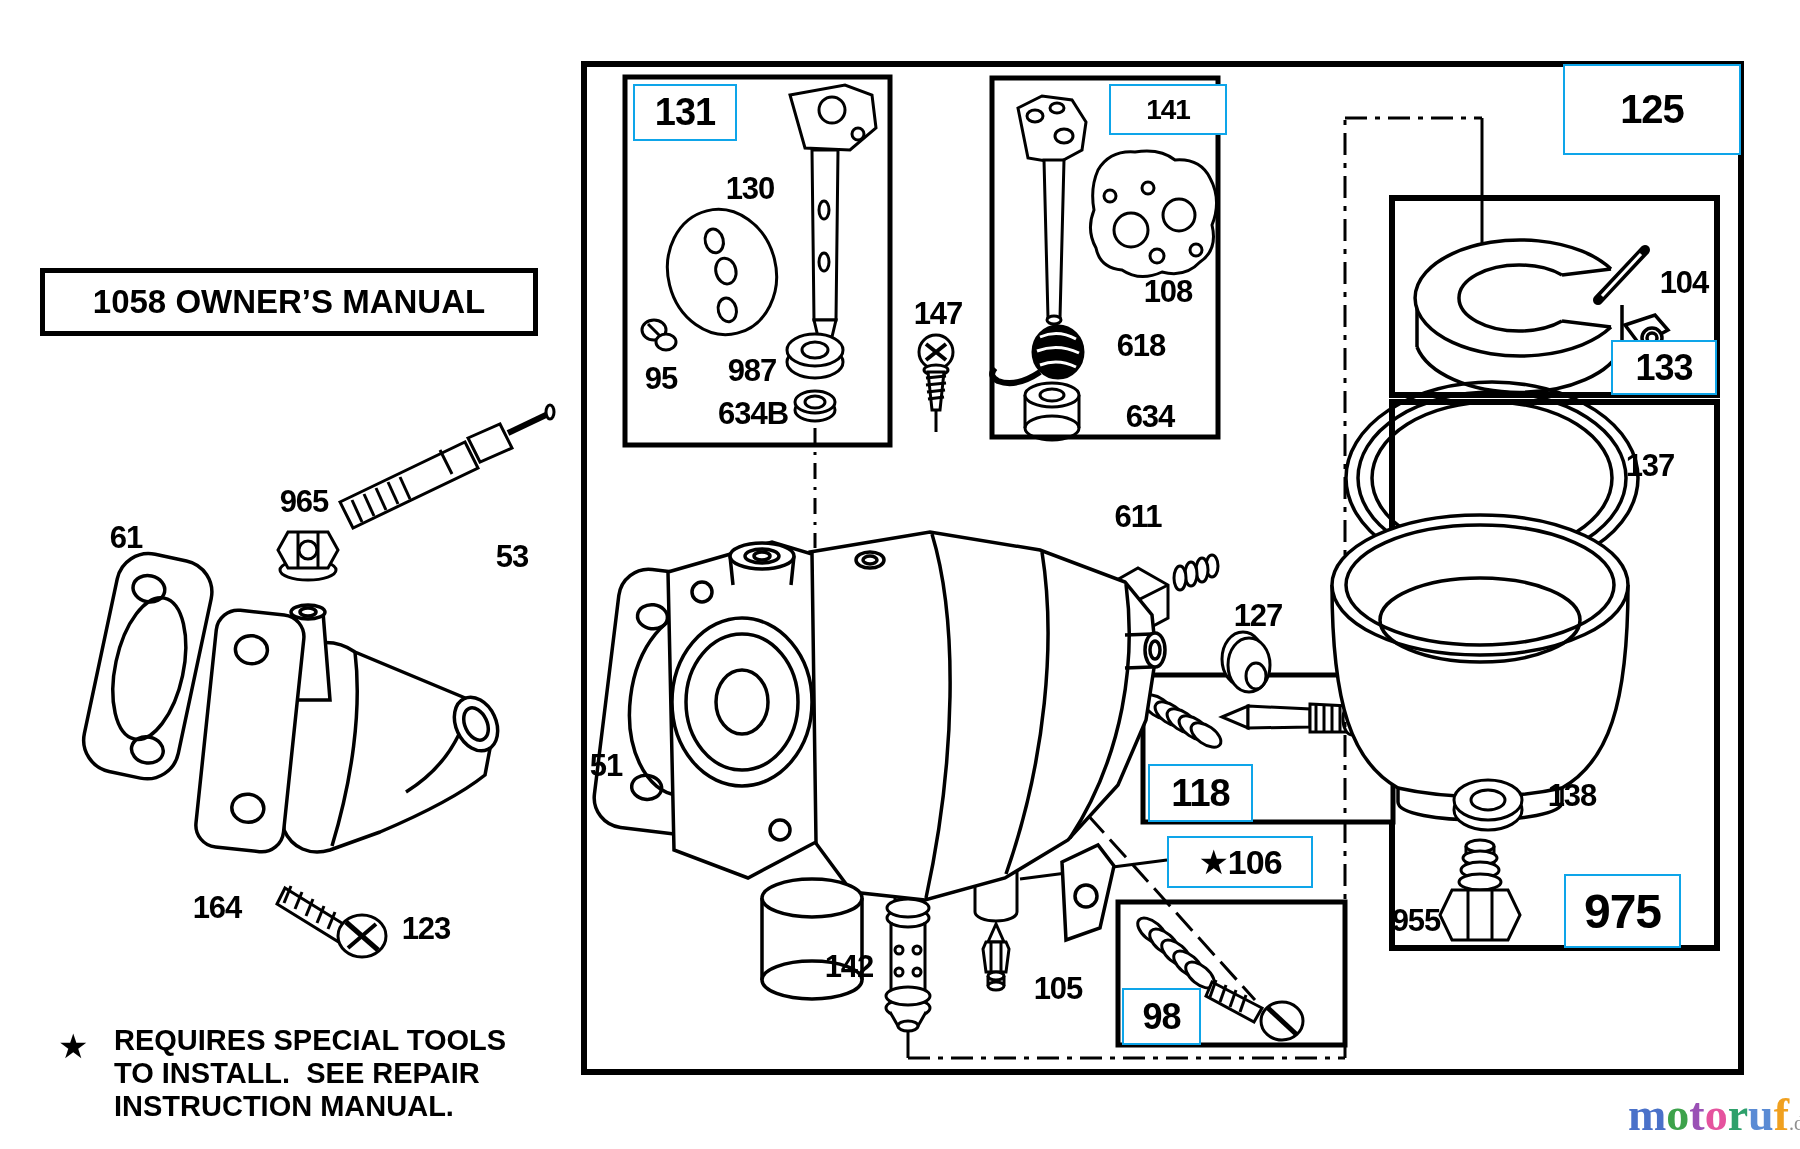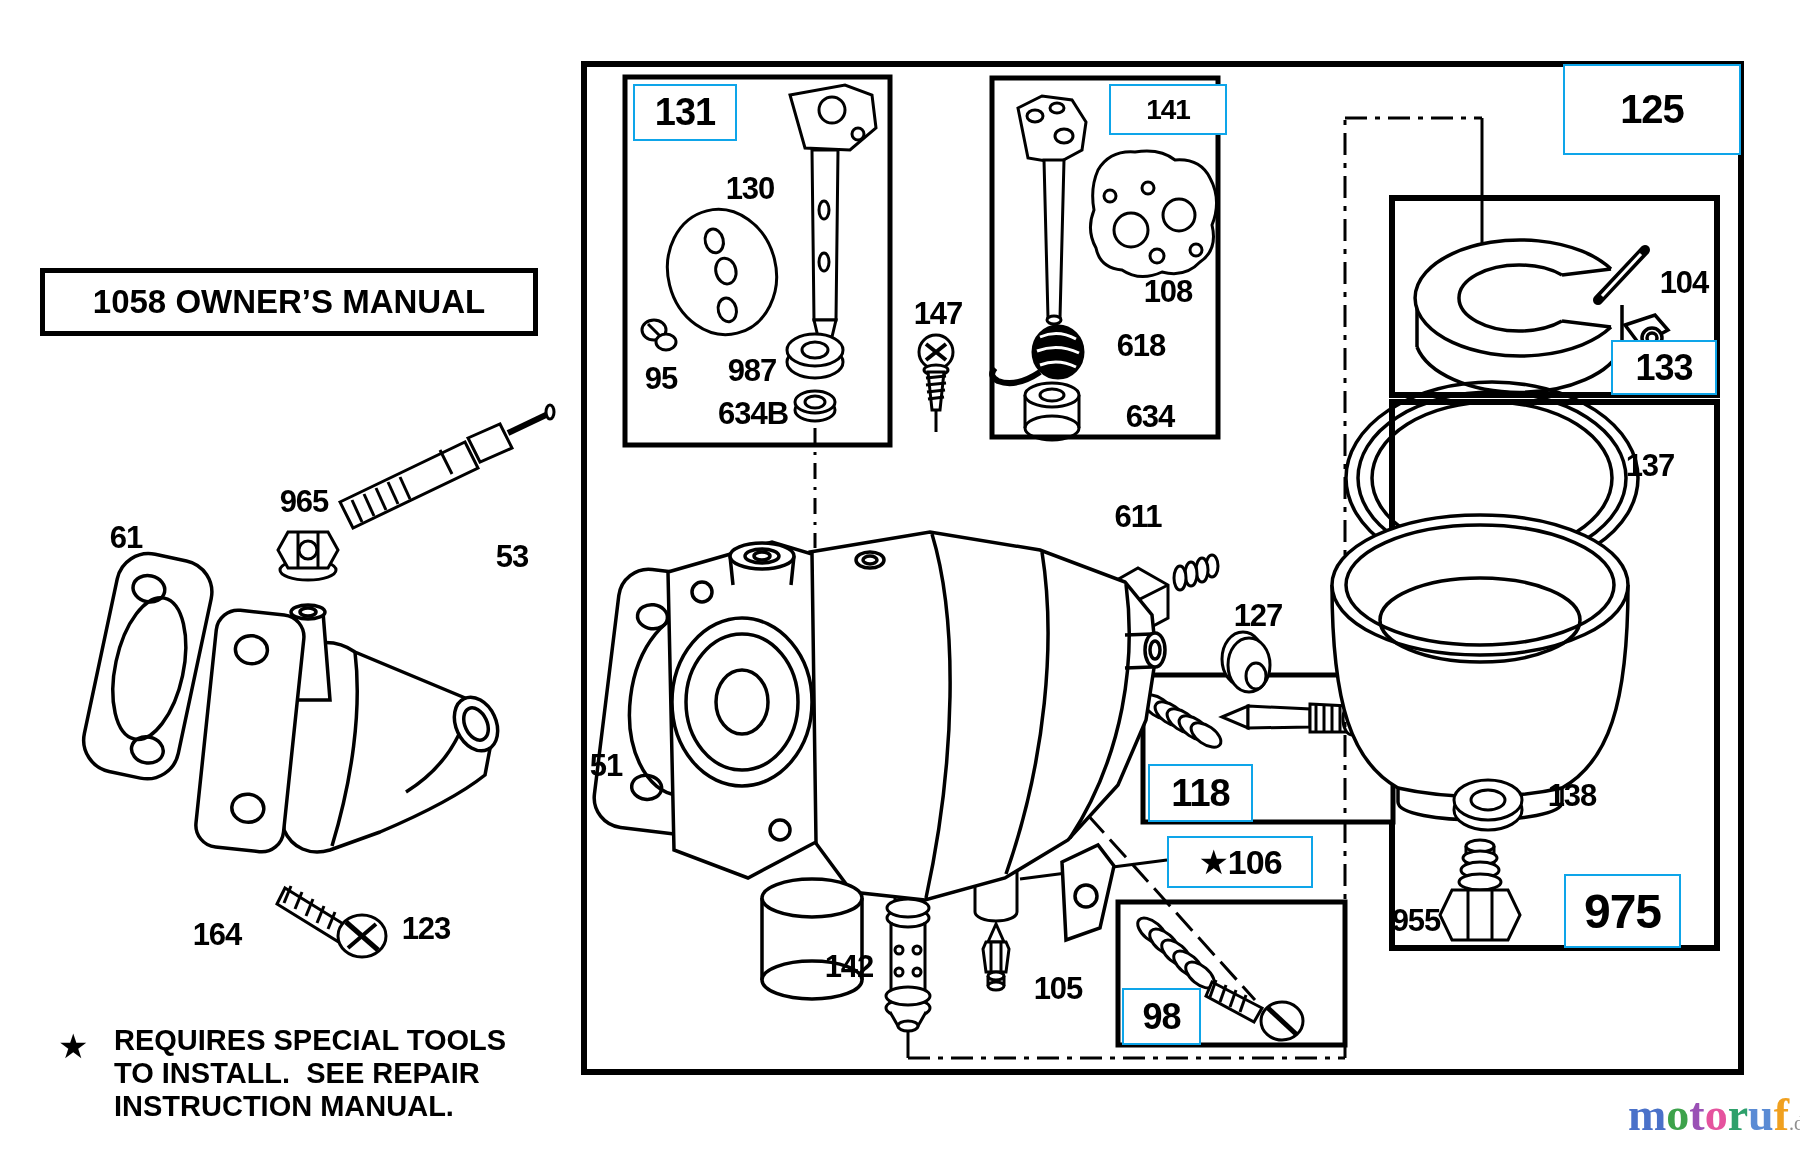--- a/index.html
+++ b/index.html
@@ -350,21 +350,21 @@
       <div class="plabel" style="left: 1684px; top: 283px;">104</div>
       <div class="plabel" style="left: 1650px; top: 466px;">137</div>
       <div class="plabel" style="left: 1572px; top: 796px;">138</div>
       <div class="plabel" style="left: 1416px; top: 921px;">955</div>
       <div class="plabel" style="left: 849px; top: 967px;">142</div>
       <div class="plabel" style="left: 1058px; top: 973px; margin-top: 16px;">105</div>
       <div class="plabel" style="left: 606px; top: 766px;">51</div>
       <div class="plabel" style="left: 126px; top: 538px;">61</div>
       <div class="plabel" style="left: 304px; top: 502px;">965</div>
       <div class="plabel" style="left: 512px; top: 557px;">53</div>
-      <div class="plabel" style="left: 217px; top: 935px;">164</div>
+      <div class="plabel" style="left: 217px; top: 908px;">164</div>
       <div class="plabel" style="left: 426px; top: 929px;">123</div>
       <div class="flabel" style="left: 1563px; top: 64px; width: 178px; height: 91px; font-size: 40px;">125</div>
       <div class="flabel" style="left: 633px; top: 84px; width: 104px; height: 57px; font-size: 38px;">131</div>
       <div class="flabel" style="left: 1097px; top: 84px; width: 118px; height: 51px; font-size: 28px; margin-left: 12px;">141</div>
       <div class="flabel" style="left: 1611px; top: 340px; width: 106px; height: 55px; font-size: 36px;">133</div>
       <div class="flabel" style="left: 1564px; top: 874px; width: 117px; height: 74px; font-size: 48px;">975</div>
       <div class="flabel" style="left: 1148px; top: 764px; width: 105px; height: 58px; font-size: 38px;">118</div>
       <div class="flabel" style="left: 1167px; top: 836px; width: 146px; height: 52px; font-size: 34px;">★106</div>
       <div class="flabel" style="left: 1122px; top: 988px; width: 79px; height: 57px; font-size: 36px;">98</div>
     </div>

